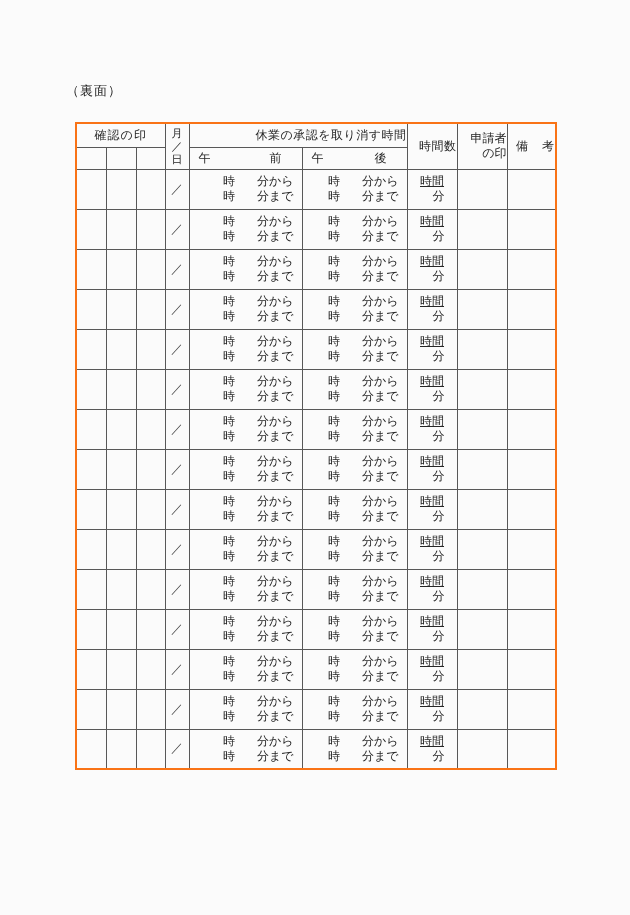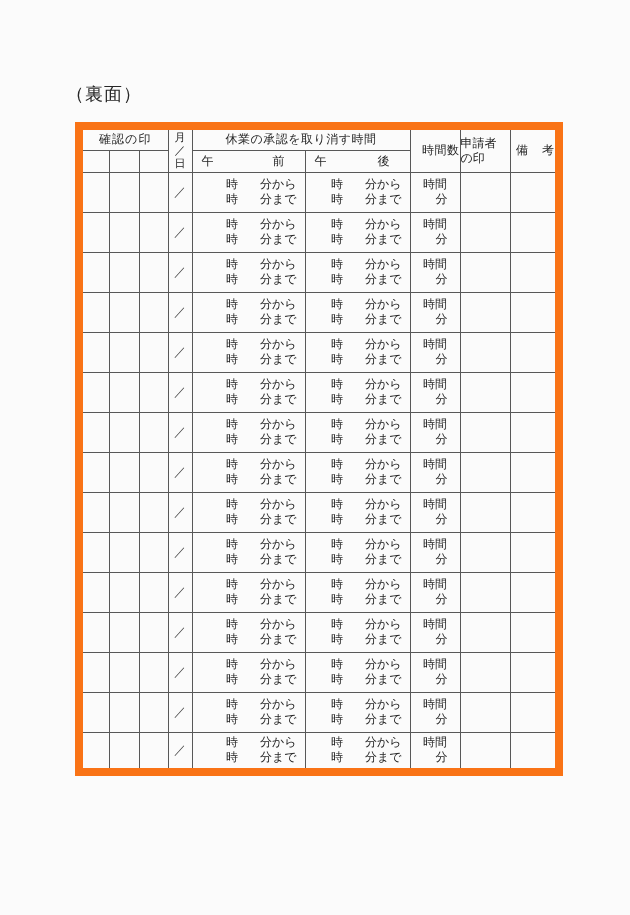--- a/index.html
+++ b/index.html
@@ -8,69 +8,69 @@
     background: #fbfbfb;
     font-family: "Liberation Serif", "DejaVu Serif", serif;
     color: #262626;
     position: relative;
     overflow: hidden;
   }
   .side-label {
     position: absolute;
     left: 66px;
     top: 82px;
-    font-size: 18px;
+    font-size: 13px;
     letter-spacing: 1px;
   }
   table.form {
     position: absolute;
     left: 75px;
     top: 122px;
     width: 481px;
     table-layout: fixed;
     border-collapse: collapse;
-    border: 8px solid #f97316;
+    border: 2px solid #f97316;
   }
   table.form td {
     border: 1px solid #585858;
     font-size: 12px;
     vertical-align: middle;
     padding: 0;
     overflow: hidden;
   }
   tr.hrow1 { height: 24px; }
   tr.hrow2 { height: 22px; }
   tbody tr { height: 40px; }
   .confirm-seal-hdr { text-align: center; letter-spacing: 1px; }
-  .cancel-title { text-align: center; letter-spacing: 0.5px; }
+  .cancel-title { text-align: right; letter-spacing: 0.5px; }
 
   td.monthday-hdr { text-align: center; }
   .md-stack { display: flex; flex-direction: column; line-height: 13px; font-size: 11px; }
   .md-stack span { display: block; }
 
   .ampm {
     display: flex;
     justify-content: space-between;
     padding: 0 20px 0 9px;
   }
 
-  .applicant-hdr { padding-left: 6px; line-height: 15px; font-size: 12px; text-align: left; }
+  .applicant-hdr { padding-left: 6px; line-height: 15px; font-size: 12px; text-align: right; }
   .remarks-hdr { text-align: right; letter-spacing: 1px; }
   .hours-hdr { text-align: right; letter-spacing: 0.5px; }
 
   td.date-cell { text-align: center; font-size: 13px; color: #3c3c3c; }
 
   td.time-cell .tline {
     display: flex;
     justify-content: flex-end;
     column-gap: 22px;
     padding-right: 8px;
     line-height: 15px;
   }
-  td.hours-cell .hline1 { text-align: center; line-height: 15px; }
+  td.hours-cell .hline1 { text-align: center; line-height: 15px; text-decoration: underline; }
   td.hours-cell .hline2 { text-align: center; line-height: 15px; padding-left: 13px; }
 </style>
 </head>
 <body>
 
 <div class="side-label">（裏面）</div>
 
 <table class="form">
   <colgroup>
     <col style="width:30px">

